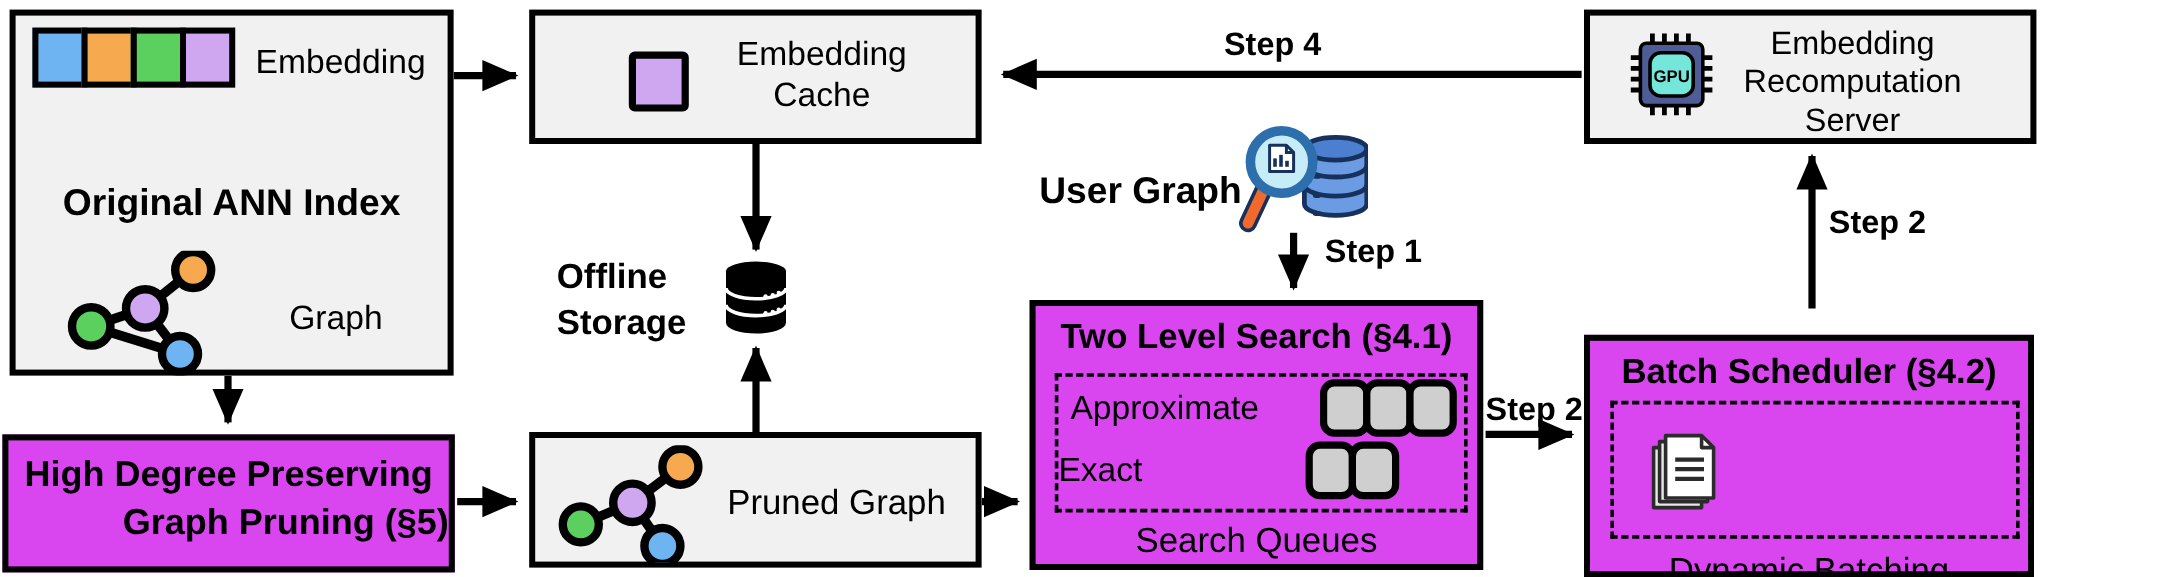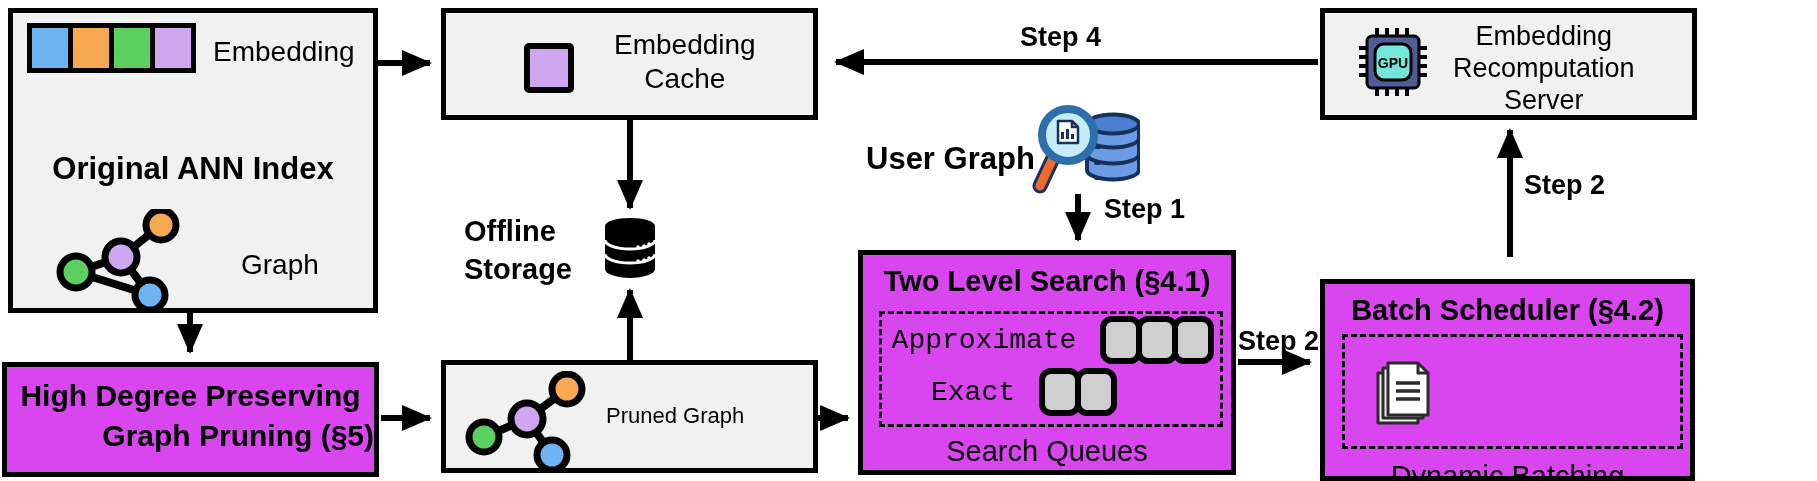--- a/index.html
+++ b/index.html
@@ -11,21 +11,21 @@
   .lbl{position:absolute;white-space:nowrap;text-align:center;}
   .b{font-weight:700;}
   .step{position:absolute;font-weight:700;font-size:27px;white-space:nowrap;}
   #arrows{position:absolute;left:0;top:0;z-index:1;}
   .node-box{z-index:2;}
   
   .estrip{position:absolute;display:flex;}
   .ecell{width:36px;height:40px;border:5px solid #000;}
   .ecell + .ecell{margin-left:-5px;}
   
-  .qrow{display:flex;align-items:center;justify-content:center;gap:24px;height:52px;padding-right:6px;font-family:Liberation Mono, monospace;}
+  .qrow{display:flex;align-items:center;justify-content:space-between;gap:24px;height:52px;padding-right:6px;}
   .qsqs{display:flex;}
   .qsq{width:30px;height:36px;background:#cfcfcf;border:6px solid #000;border-radius:12px;}
   .qsq + .qsq{margin-left:-6px;}
   
   .bsq{border:5px solid #000;box-sizing:content-box;}
   .dashed{position:absolute;border:3px dashed #000;box-sizing:border-box;}
   .ctr{left:0;right:0;text-align:center;}
 </style>
 </head>
 <body>
@@ -120,21 +120,21 @@
         <line x1="67" y1="48" x2="107" y2="18"></line>
         <line x1="67" y1="48" x2="92" y2="84"></line>
       </g>
       <g stroke="#000" stroke-width="7">
         <circle cx="24" cy="66" r="15" fill="#5bd05f"></circle>
         <circle cx="107" cy="18" r="15" fill="#f7a950"></circle>
         <circle cx="92" cy="84" r="15" fill="#6fb4f2"></circle>
         <circle cx="67" cy="48" r="16" fill="#cfa6f0"></circle>
       </g>
     </svg>
-    <div class="lbl" style="left:160px;top:38px;font-size:22px;">Pruned Graph</div>
+    <div class="lbl" style="left:160px;top:38px;font-size:29px;">Pruned Graph</div>
   </div>
 
   <div class="lbl b" style="left:866px;top:141px;font-size:31px;">User Graph</div>
   <svg style="position:absolute;left:1032px;top:104px;z-index:2;" width="108" height="94" viewBox="0 0 108 94">
     <g stroke="#16325c" stroke-width="4">
       <path d="M55,20 L55,66 A26,9.5 0 0 0 107,66 L107,20" fill="#6b9ce3" stroke-width="0"></path>
       <path d="M55,66 A26,9.5 0 0 0 107,66" fill="none"></path>
       <path d="M55,50 A26,9.5 0 0 0 107,50" fill="none"></path>
       <path d="M55,34 A26,9.5 0 0 0 107,34" fill="none"></path>
       <line x1="55" y1="20" x2="55" y2="66"></line>

